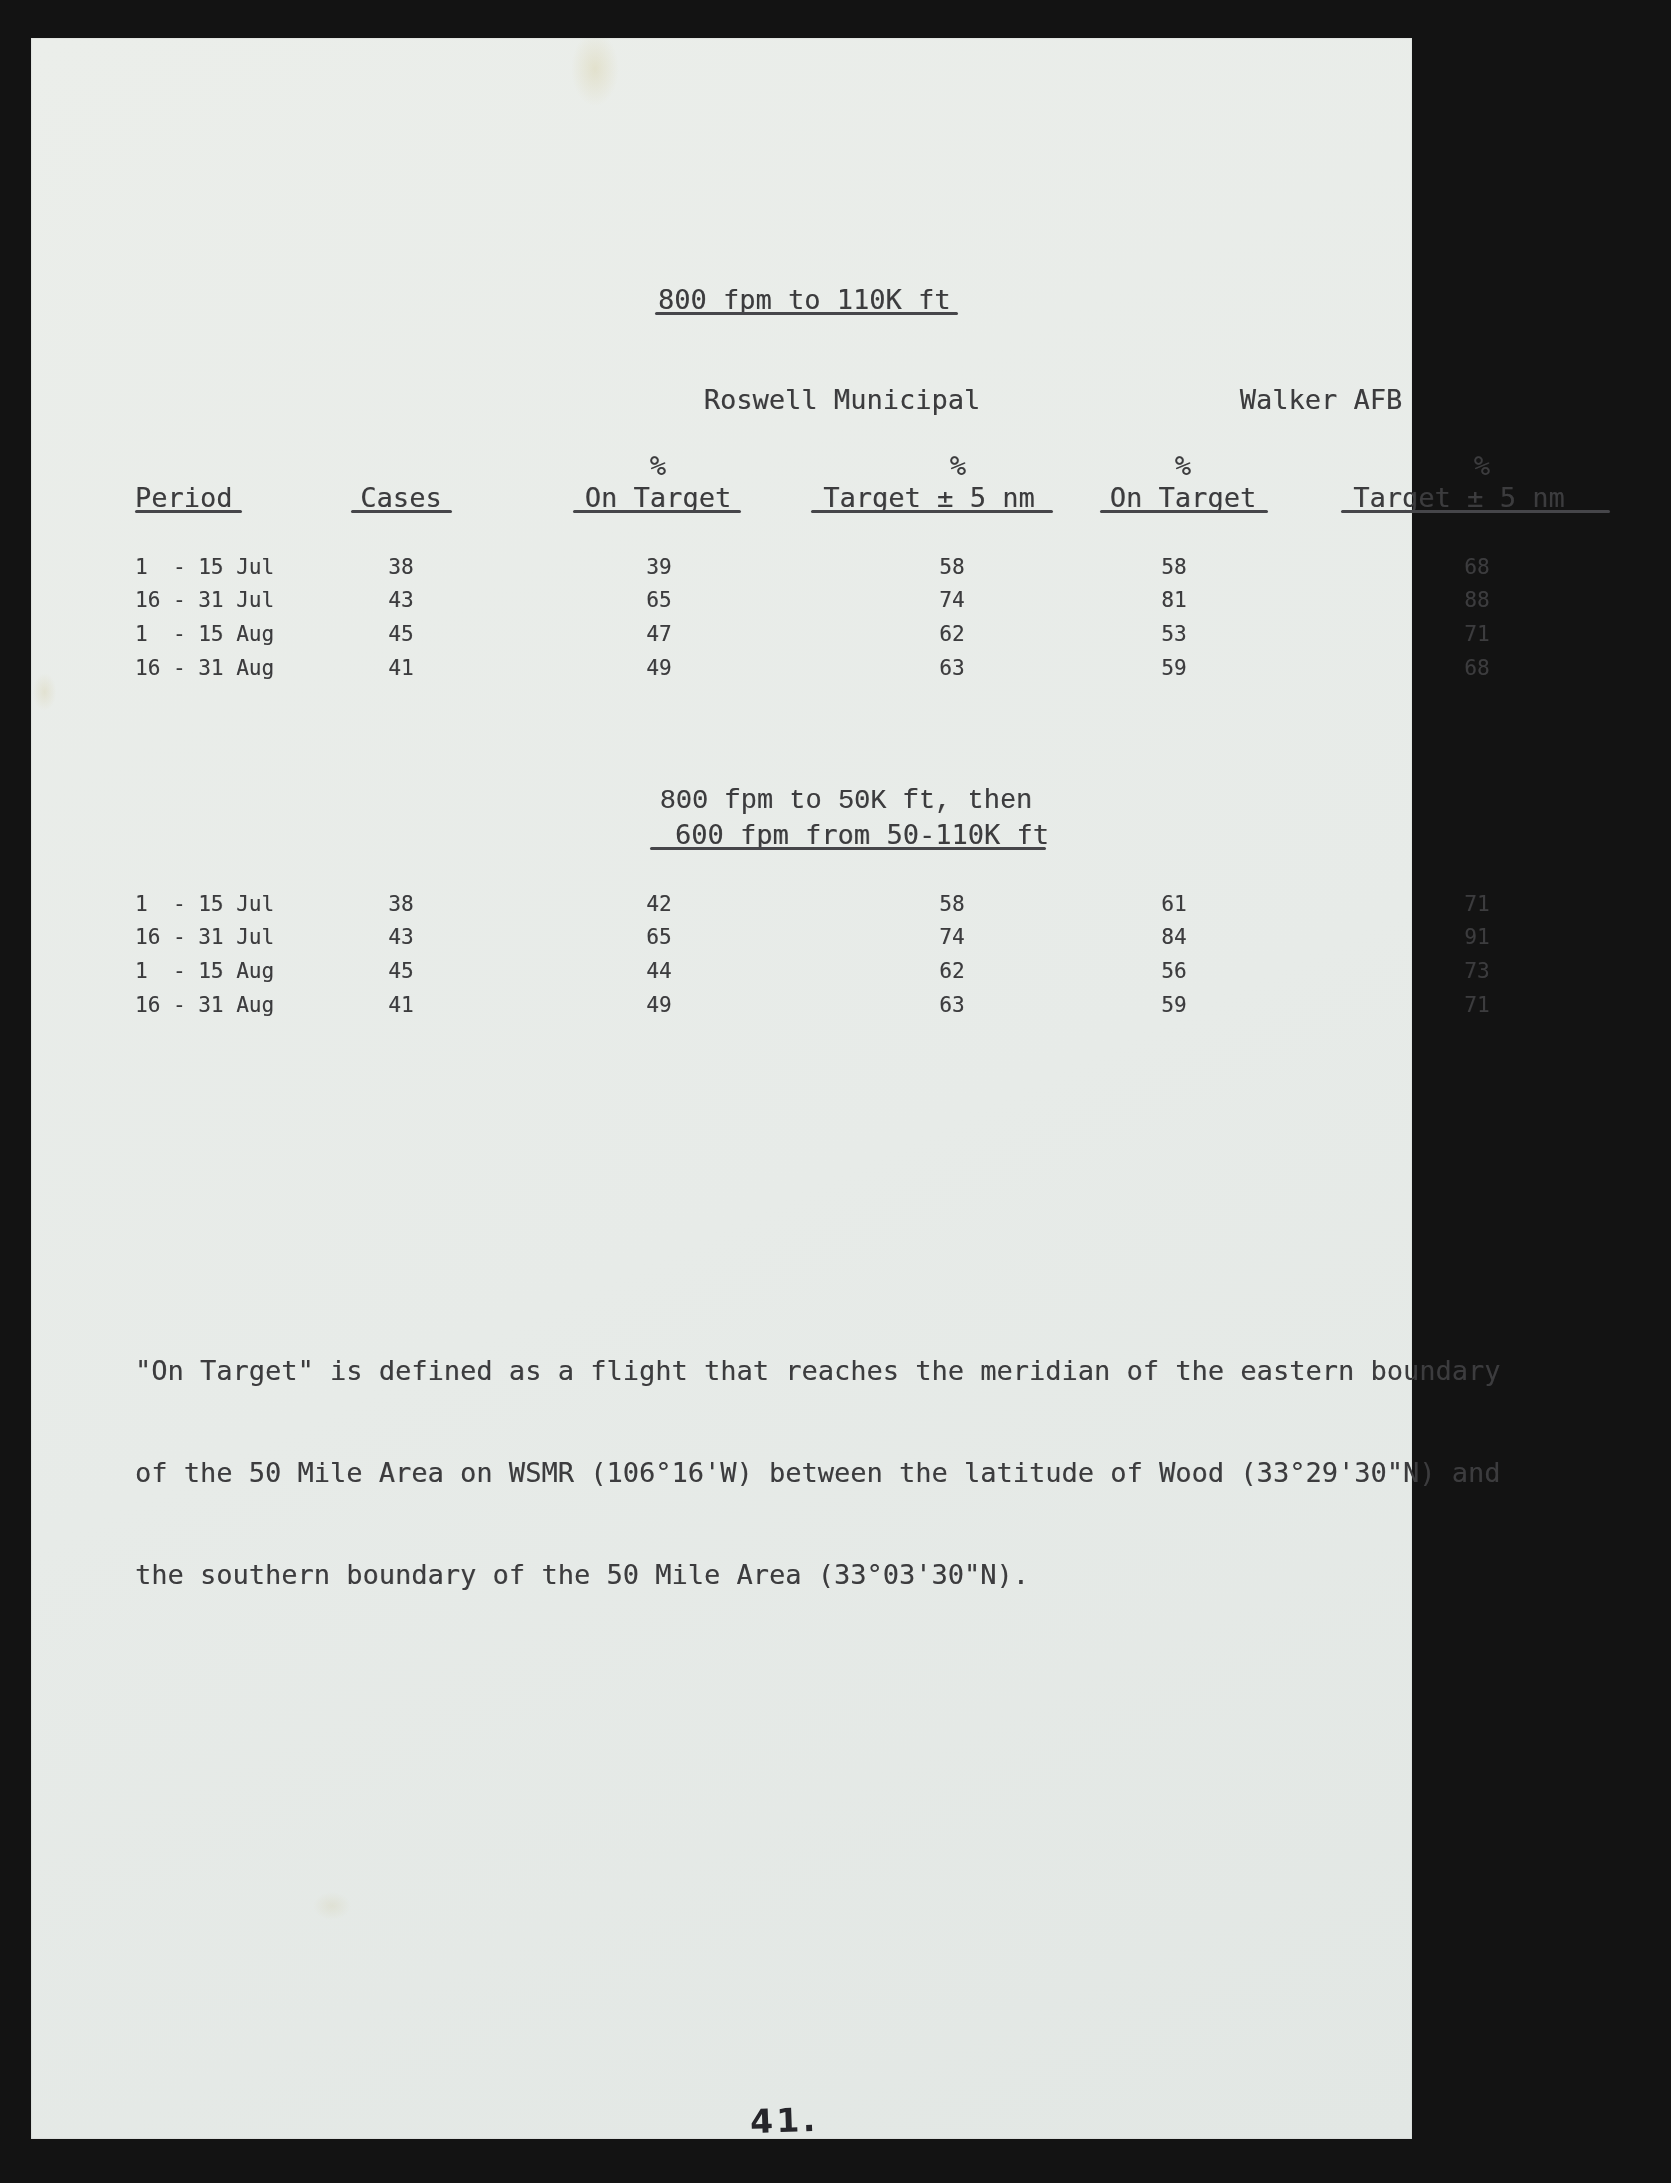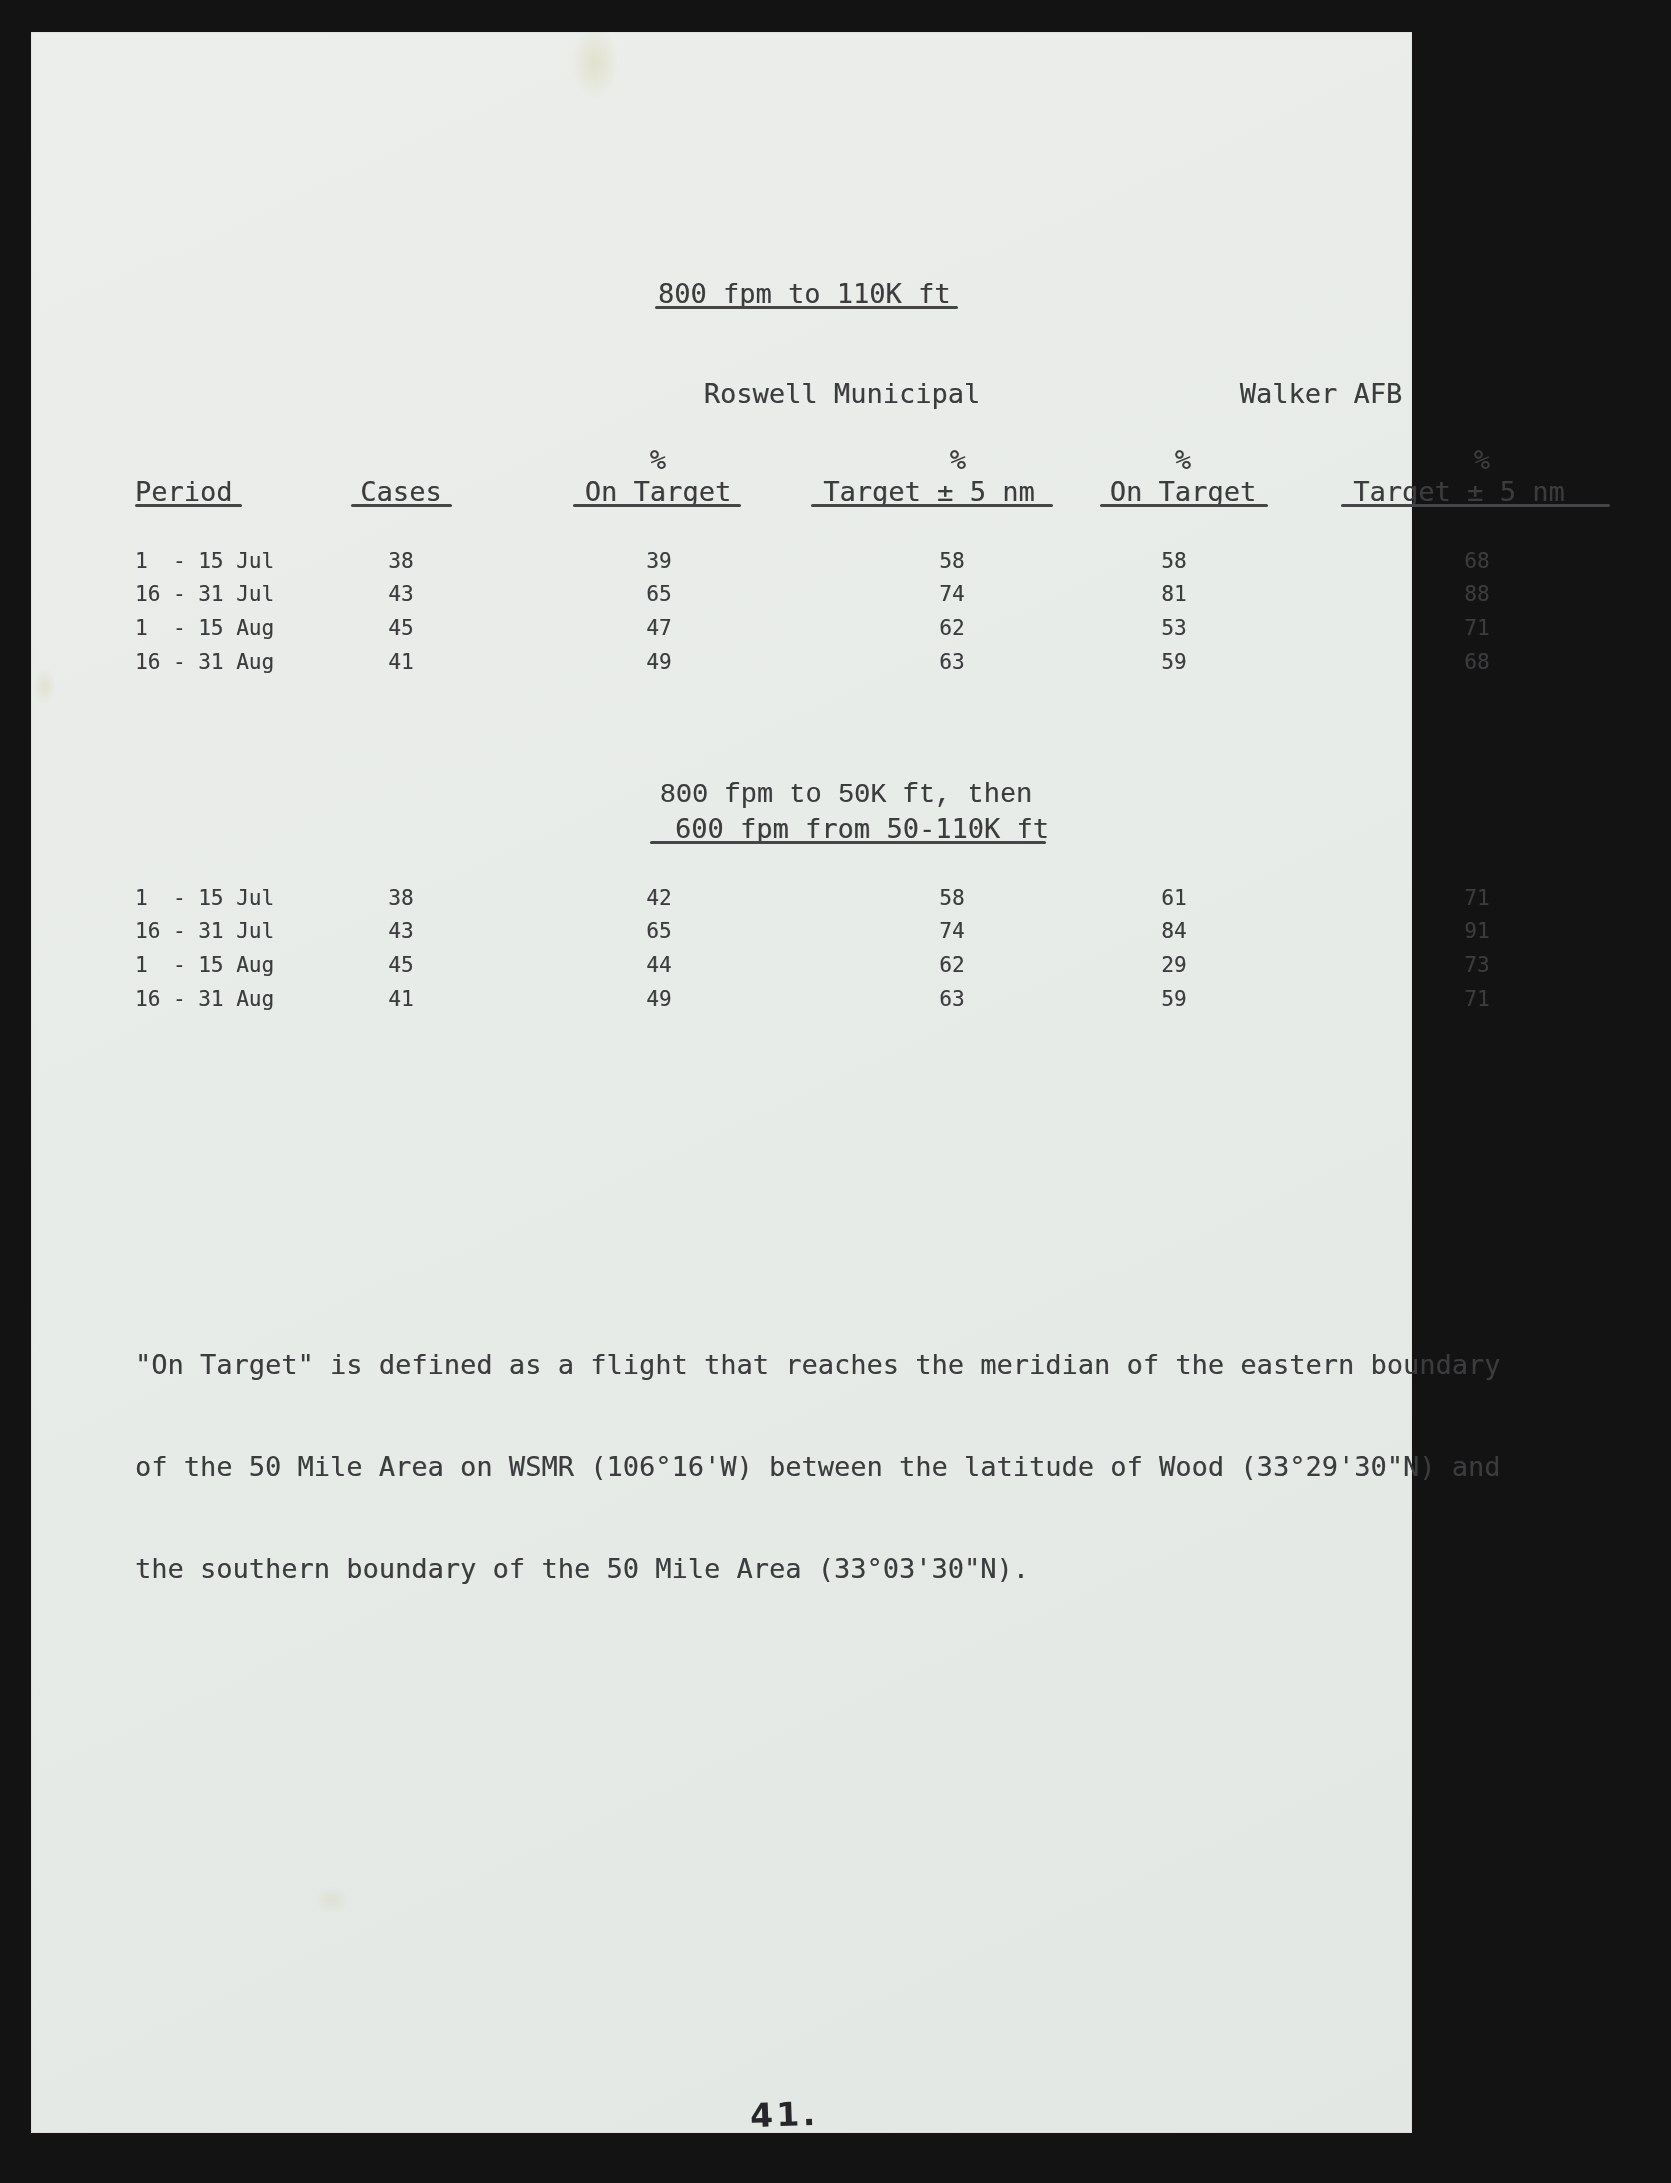--- a/index.html
+++ b/index.html
@@ -2,21 +2,21 @@
 <html style="font-size:9px"><head>
 <meta charset="utf-8">
 <style>
   html,body{margin:0;padding:0;}
   body{
     width:1672px;height:2183px;position:relative;overflow:hidden;
     background:#131313;
     font-family:"DejaVu Sans Mono", monospace;
   }
   .paper{
-    position:absolute;left:31px;top:32px;width:1381px;height:2101px;
+    position:absolute;left:31px;top:38px;width:1381px;height:2101px;
     background:
       radial-gradient(ellipse 34px 53px at 564px 31px,  rgba(205,192,130,0.28), rgba(205,192,130,0) 70%),
       radial-gradient(ellipse 23.6px 34px at 1457px 132px, rgba(200,186,126,0.16), rgba(200,186,126,0) 70%),
       radial-gradient(ellipse 17px 27px at 13.5px 654px,  rgba(200,186,126,0.22), rgba(200,186,126,0) 70%),
       radial-gradient(ellipse 27px 20px at 301px 1868px, rgba(196,186,130,0.18), rgba(196,186,130,0) 70%),
       linear-gradient(155deg,#ebeeea 0%, #e7ebe8 55%, #e2e7e4 100%);
     box-shadow: inset 0 0 1.7px rgba(0,0,0,0.18);
   }
   .tw{
     position:absolute;color:#3c3c3e;font-size:27px;line-height:34px;
@@ -123,21 +123,21 @@
     <span class="cell c-ron">65</span>
     <span class="cell c-rt5">74</span>
     <span class="cell c-won">84</span>
     <span class="cell c-wt5">91</span>
   </div>
   <div class="row" style="top:916px;">
     <span class="cell c-period">1  - 15 Aug</span>
     <span class="cell c-cases">45</span>
     <span class="cell c-ron">44</span>
     <span class="cell c-rt5">62</span>
-    <span class="cell c-won">29</span>
+    <span class="cell c-won">56</span>
     <span class="cell c-wt5">73</span>
   </div>
   <div class="row" style="top:950px;">
     <span class="cell c-period">16 - 31 Aug</span>
     <span class="cell c-cases">41</span>
     <span class="cell c-ron">49</span>
     <span class="cell c-rt5">63</span>
     <span class="cell c-won">59</span>
     <span class="cell c-wt5">71</span>
   </div>

